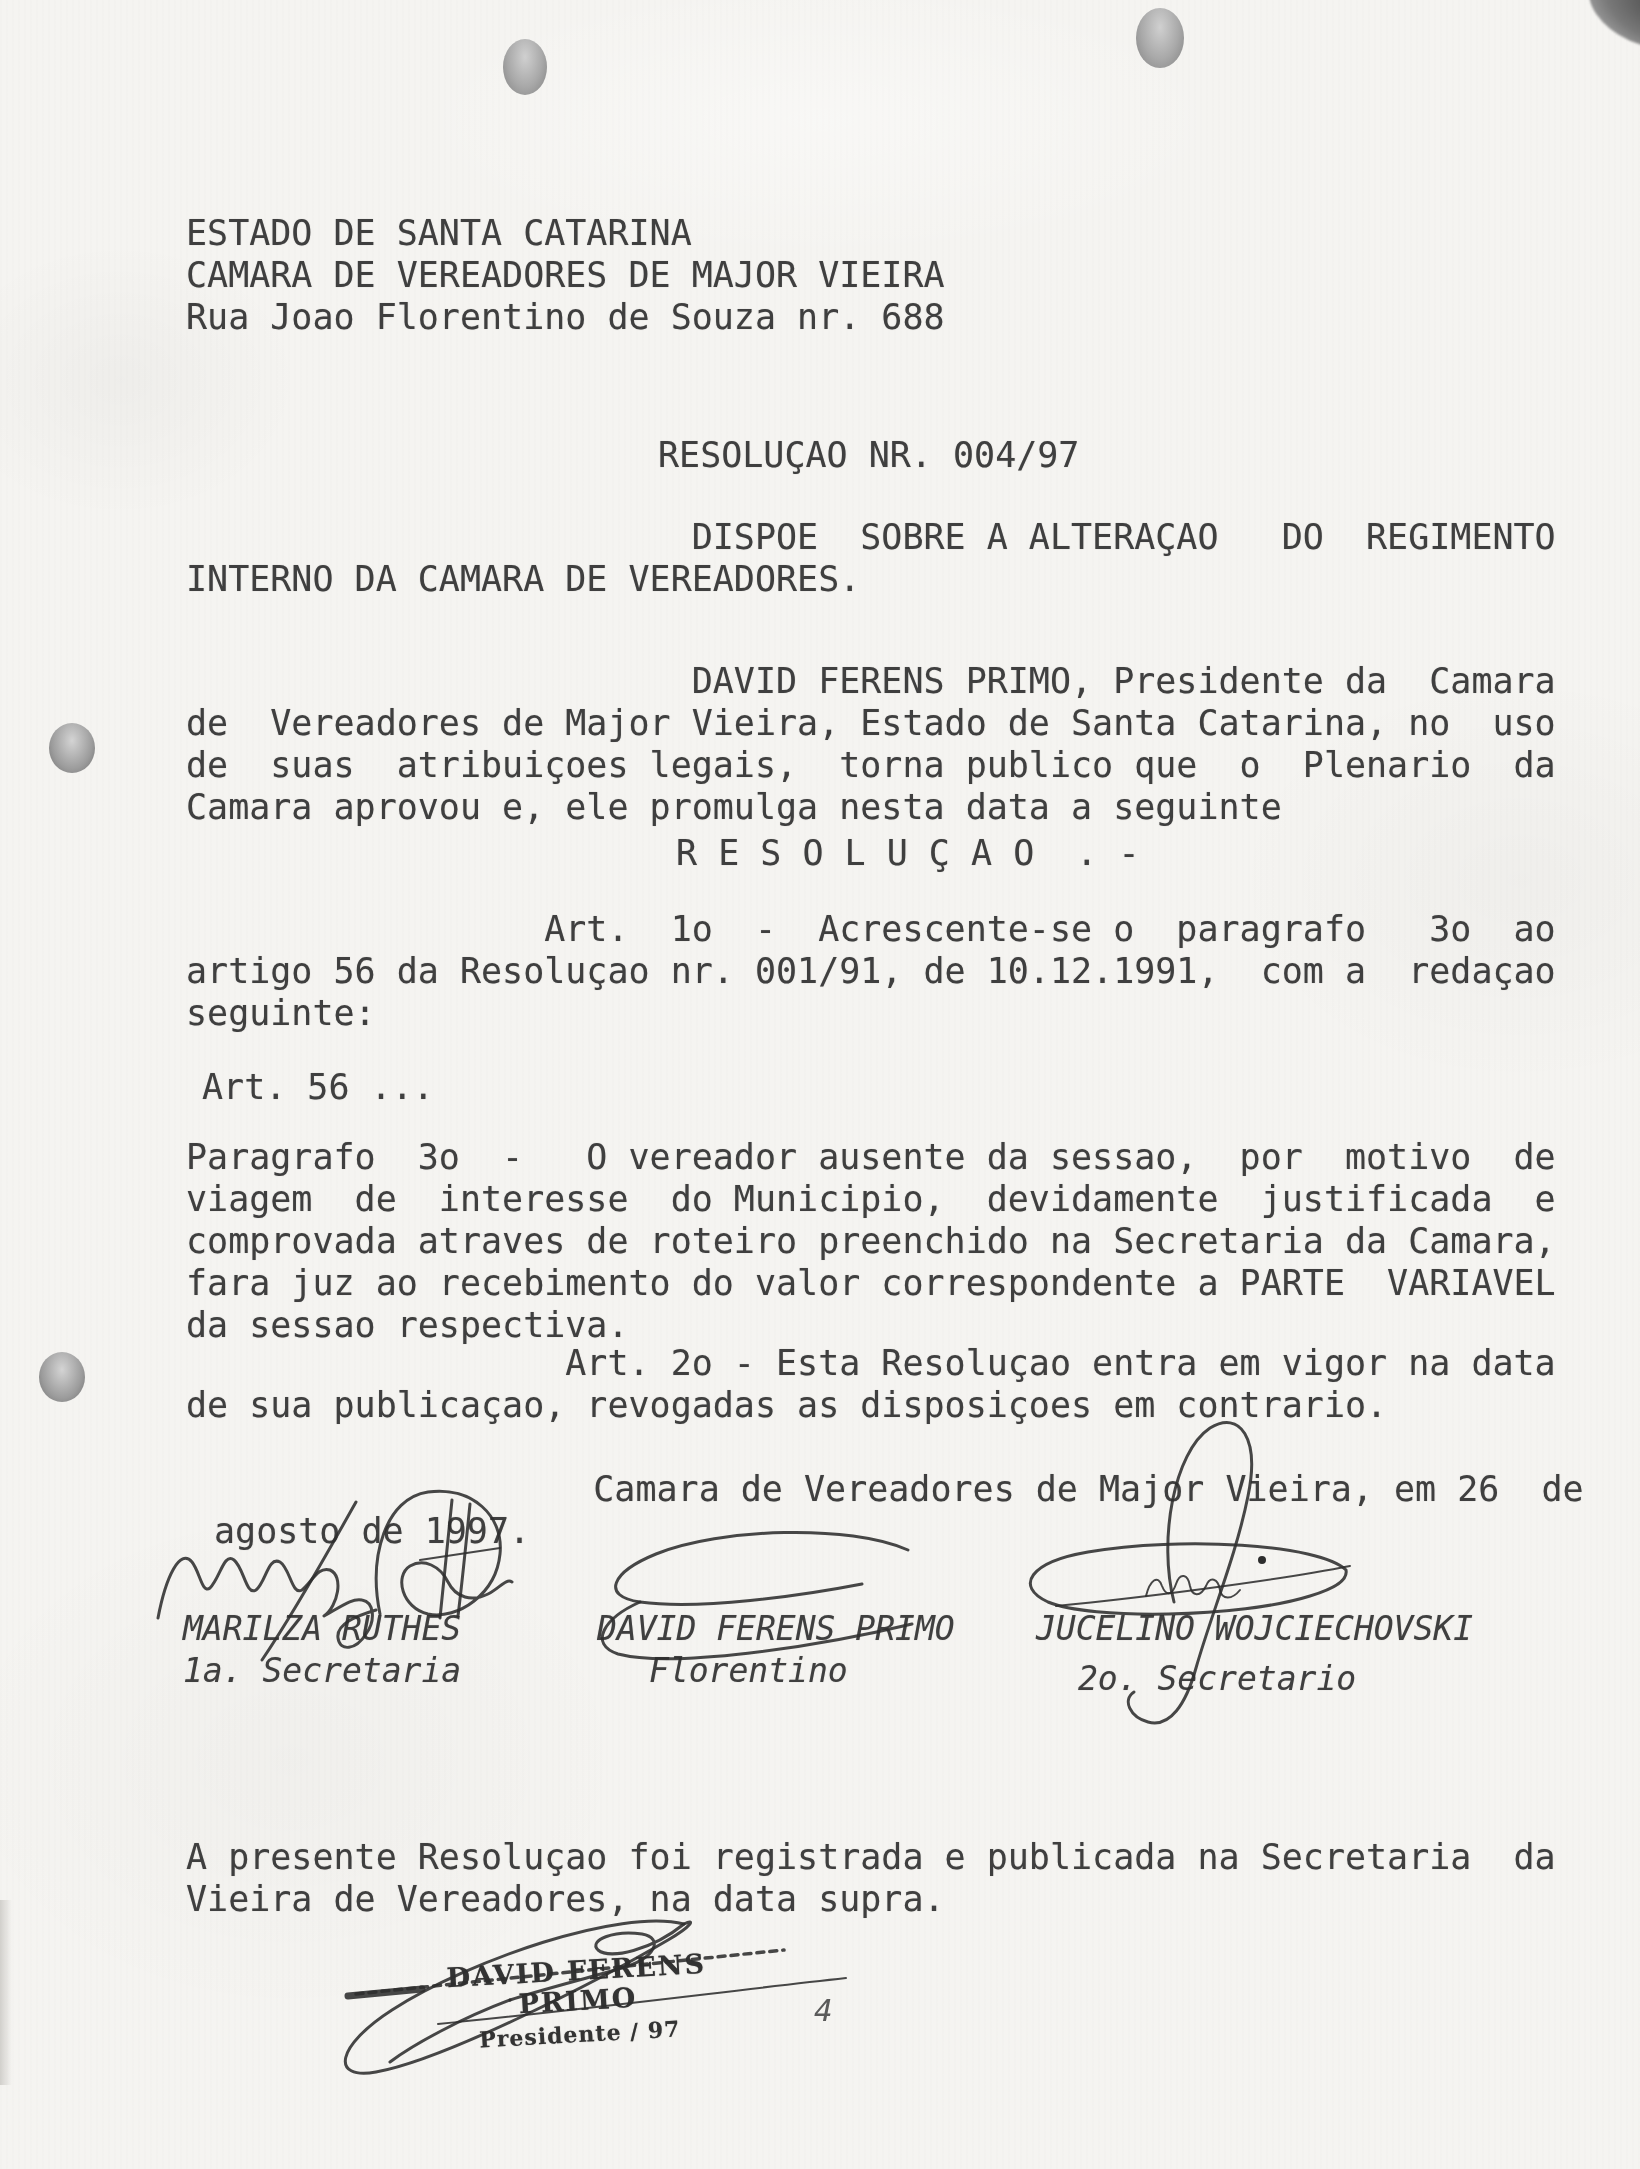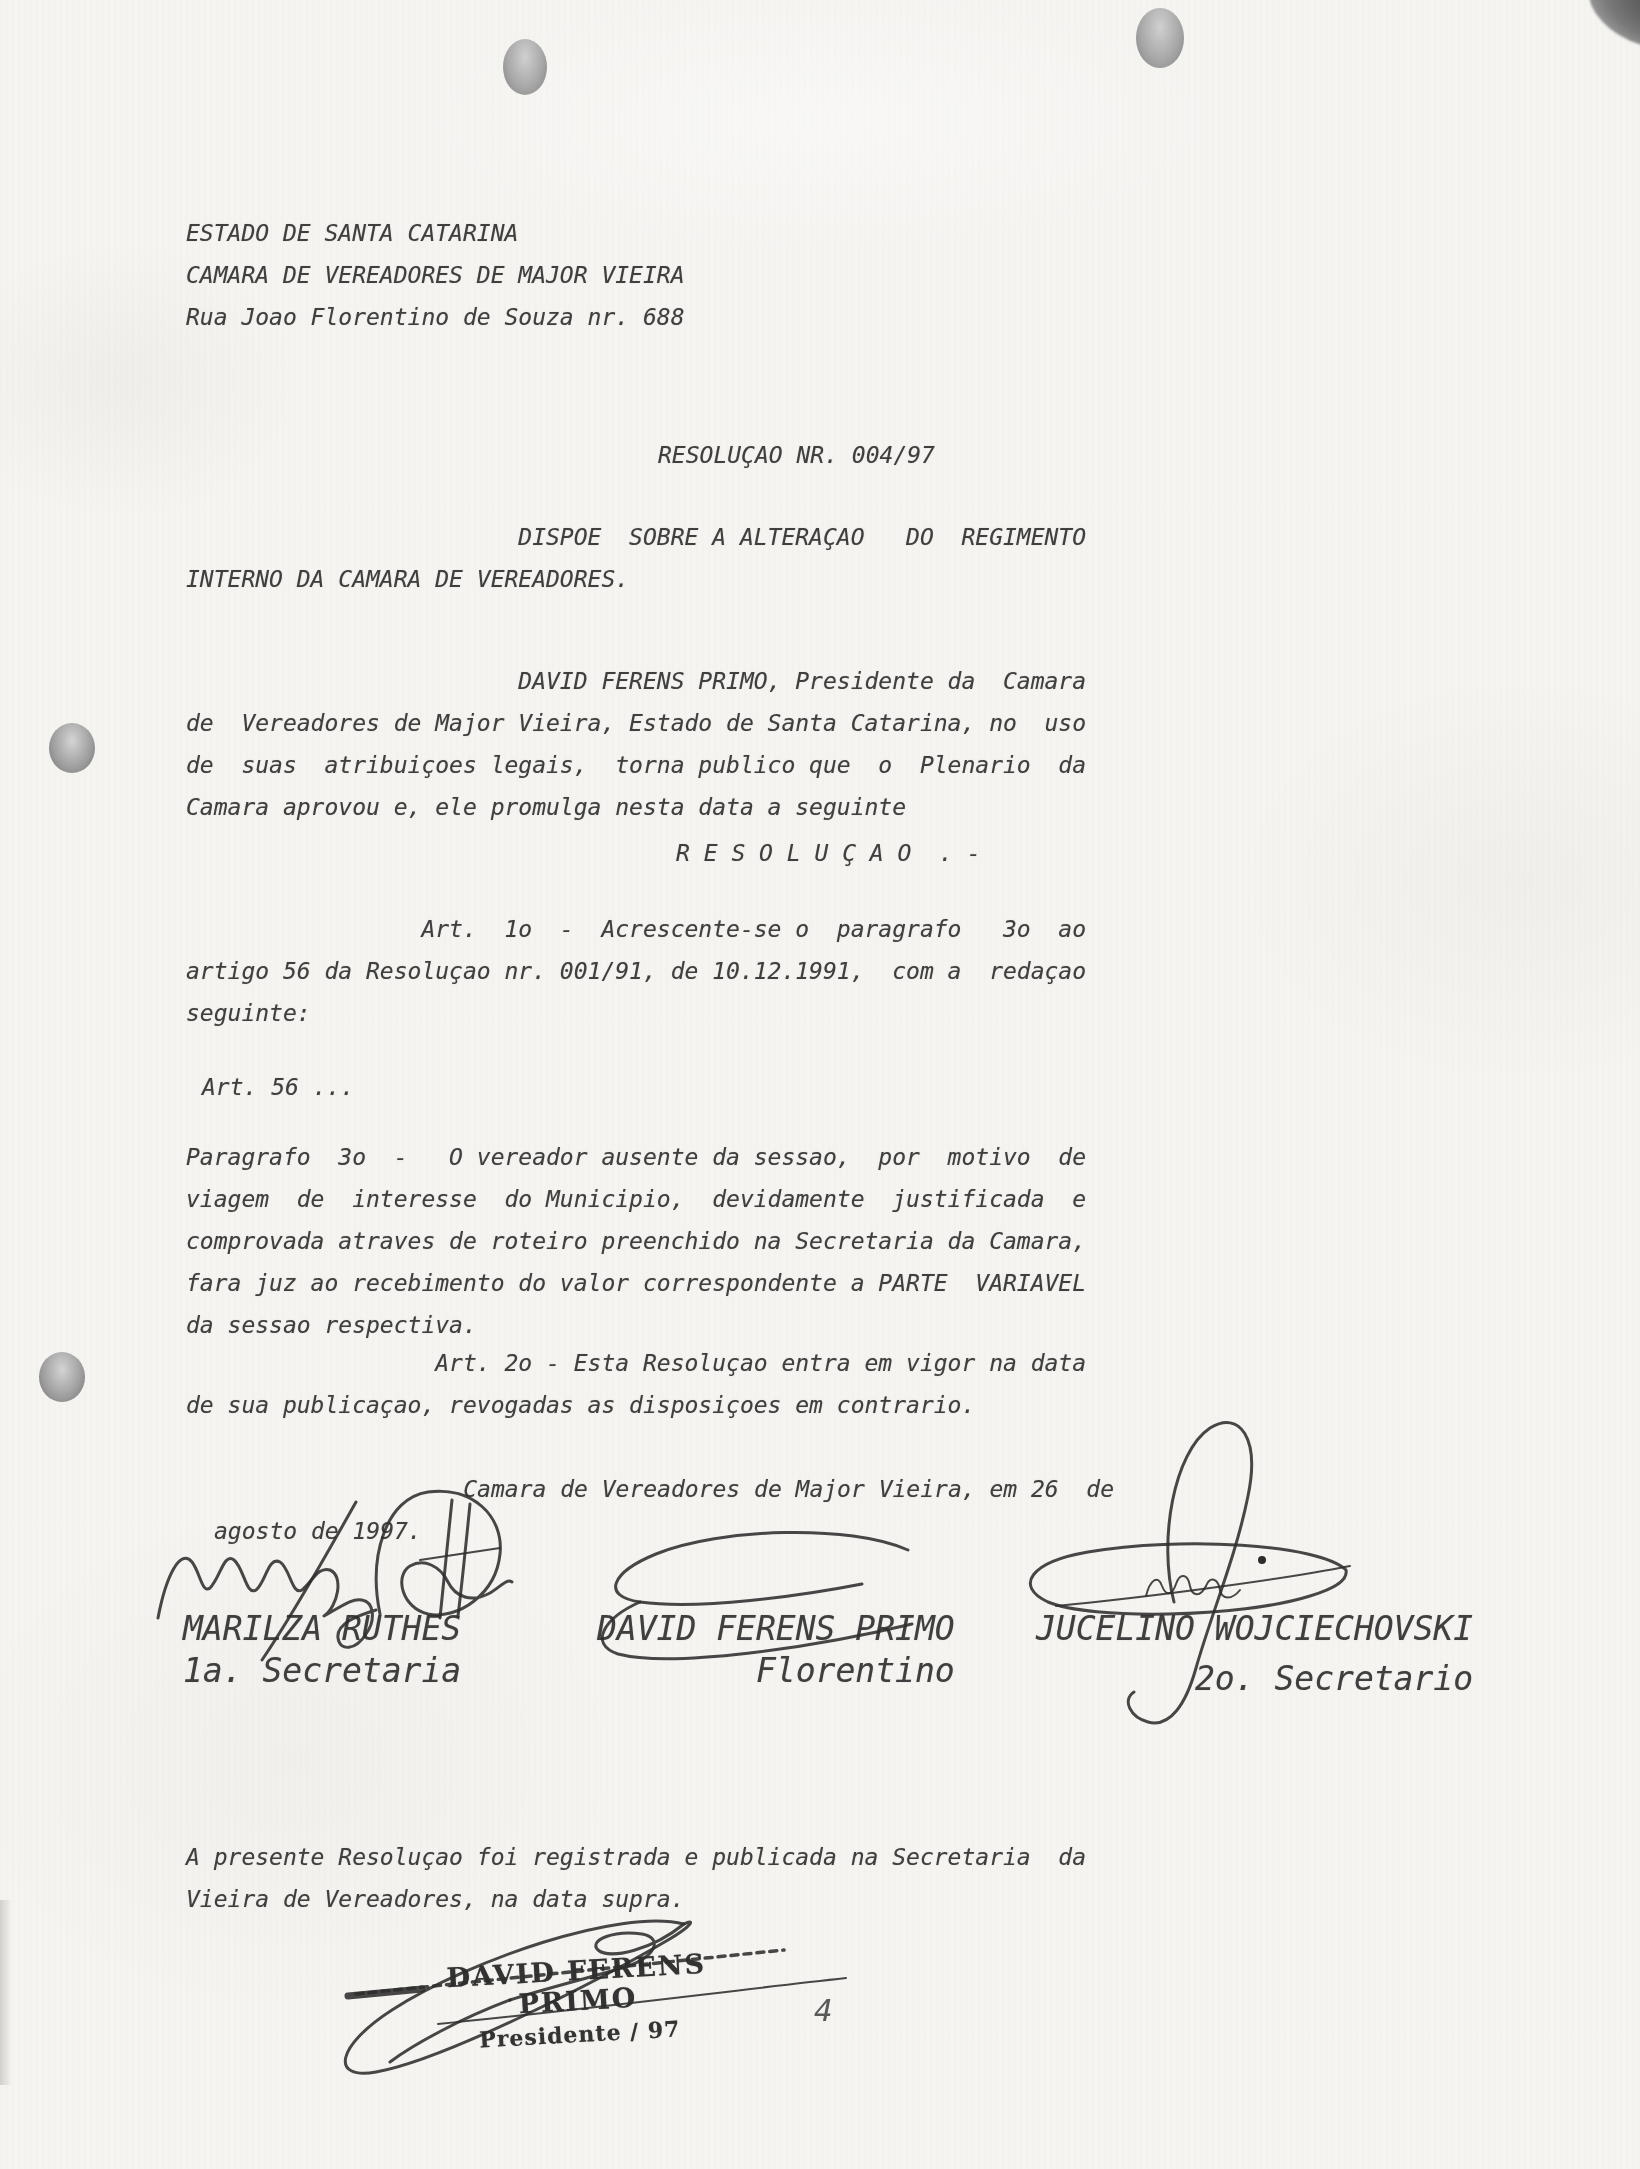--- a/index.html
+++ b/index.html
@@ -17,35 +17,33 @@
       radial-gradient(260px 200px at 120px 380px, rgba(0,0,0,.028), transparent 70%),
       radial-gradient(420px 300px at 1520px 880px, rgba(0,0,0,.022), transparent 70%),
       radial-gradient(500px 380px at 290px 1760px, rgba(0,0,0,.02), transparent 70%),
       radial-gradient(600px 200px at 820px 120px, rgba(255,255,255,.35), transparent 70%),
       repeating-linear-gradient(90deg, rgba(0,0,0,.008) 0 2px, rgba(0,0,0,0) 2px 6px);
   }
   .tw{
     position:absolute;
     white-space:pre;
     font-family:"DejaVu Sans Mono", monospace;
-    font-style:italic;
-    font-size:23px;
+    font-size:35px;
     line-height:42px;
     color:#3f3f3f;
     letter-spacing:0;
     text-shadow:0 0 1px rgba(63,63,63,.35);
   }
   .sig-block{position:absolute;}
   .sig-name,.sig-role{
     white-space:pre;
     font-family:"DejaVu Sans Mono", monospace;
     font-style:italic;
     font-size:33px;line-height:42px;color:#3f3f3f;
     text-shadow:0 0 1px rgba(63,63,63,.35);
-    text-align:right;
   }
   .role-indent-president{padding-left:52px;}
   .role-indent-second{padding-left:42px;margin-top:8px;}
   .hole{position:absolute;border-radius:50%;}
   .hole-a{background:radial-gradient(ellipse at 50% 32%, #d0d0d0 0%, #a9a9a9 55%, #818181 100%);}
   .hole-b{background:radial-gradient(ellipse at 50% 35%, #d4d4d4 0%, #9c9c9c 62%, #6e6e6e 100%);}
   .corner-shadow{
     position:absolute;left:1586px;top:-30px;width:118px;height:74px;
     border-radius:50%;
     background:radial-gradient(ellipse at 60% 40%, #4f4f4f 0%, #787878 55%, #b5b5b5 100%);

